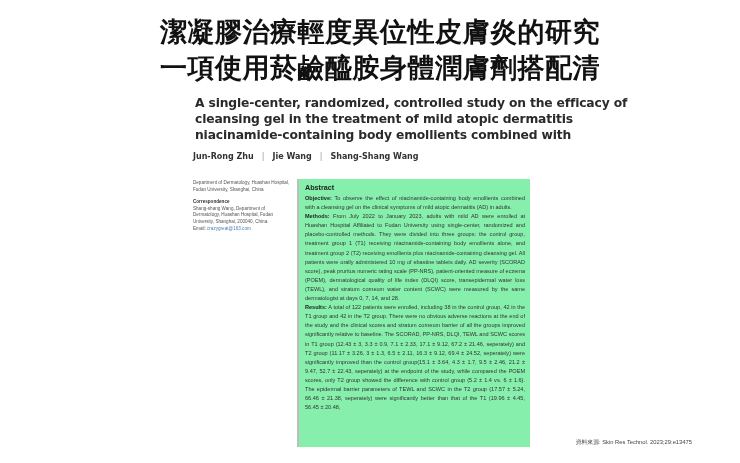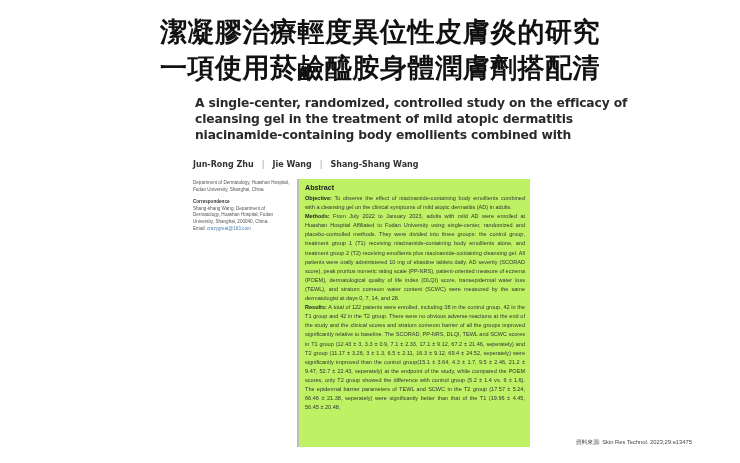--- a/index.html
+++ b/index.html
@@ -13,33 +13,33 @@
     line-height: 36px; color: #111; letter-spacing: 0.5px;
   }
   .zh-title div { white-space: nowrap; }
   .paper-title {
     position: absolute; left: 184px; top: 95px; width: 345px;
     font-family: "DejaVu Sans", sans-serif; font-weight: bold; font-size: 12.3px;
     line-height: 16px; color: #2a2a2a; letter-spacing: -0.15px; margin-left: 11px;
   }
   .paper-title div { white-space: nowrap; }
   .authors {
-    position: absolute; left: 193px; top: 160px; font-size: 8px; font-weight: bold;
+    position: absolute; left: 193px; top: 152px; font-size: 8px; font-weight: bold;
     color: #333; white-space: nowrap; font-family: "DejaVu Sans", sans-serif;
   }
   .authors .sep { color: #999; font-weight: normal; margin: 0 8px; }
   .affil {
     position: absolute; left: 193px; top: 180px; width: 100px;
     font-size: 4.6px; line-height: 6.6px; color: #555;
   }
   .affil .corr-head { font-weight: bold; color: #333; margin-top: 6px; }
   .affil .email { color: #4a7fb5; }
   .abstract-box {
     position: absolute; left: 297px; top: 179px; width: 233px; height: 268px;
-    background: #bef264; border-left: 2px solid #bdbdbd; box-sizing: border-box;
+    background: #86efac; border-left: 2px solid #bdbdbd; box-sizing: border-box;
     padding: 4px 5px 0 6px; overflow: hidden;
   }
   .abstract-head { font-size: 7.2px; font-weight: bold; color: #222; margin-bottom: 2px; }
   .abstract-box p {
     margin: 0; font-size: 5.55px; line-height: 9.1px; color: #333;
     text-align: justify; hyphens: auto;
   }
   .abstract-box p b { color: #222; }
   .source {
     position: absolute; right: 48px; top: 438px; font-size: 5.8px; color: #444; white-space: nowrap;

